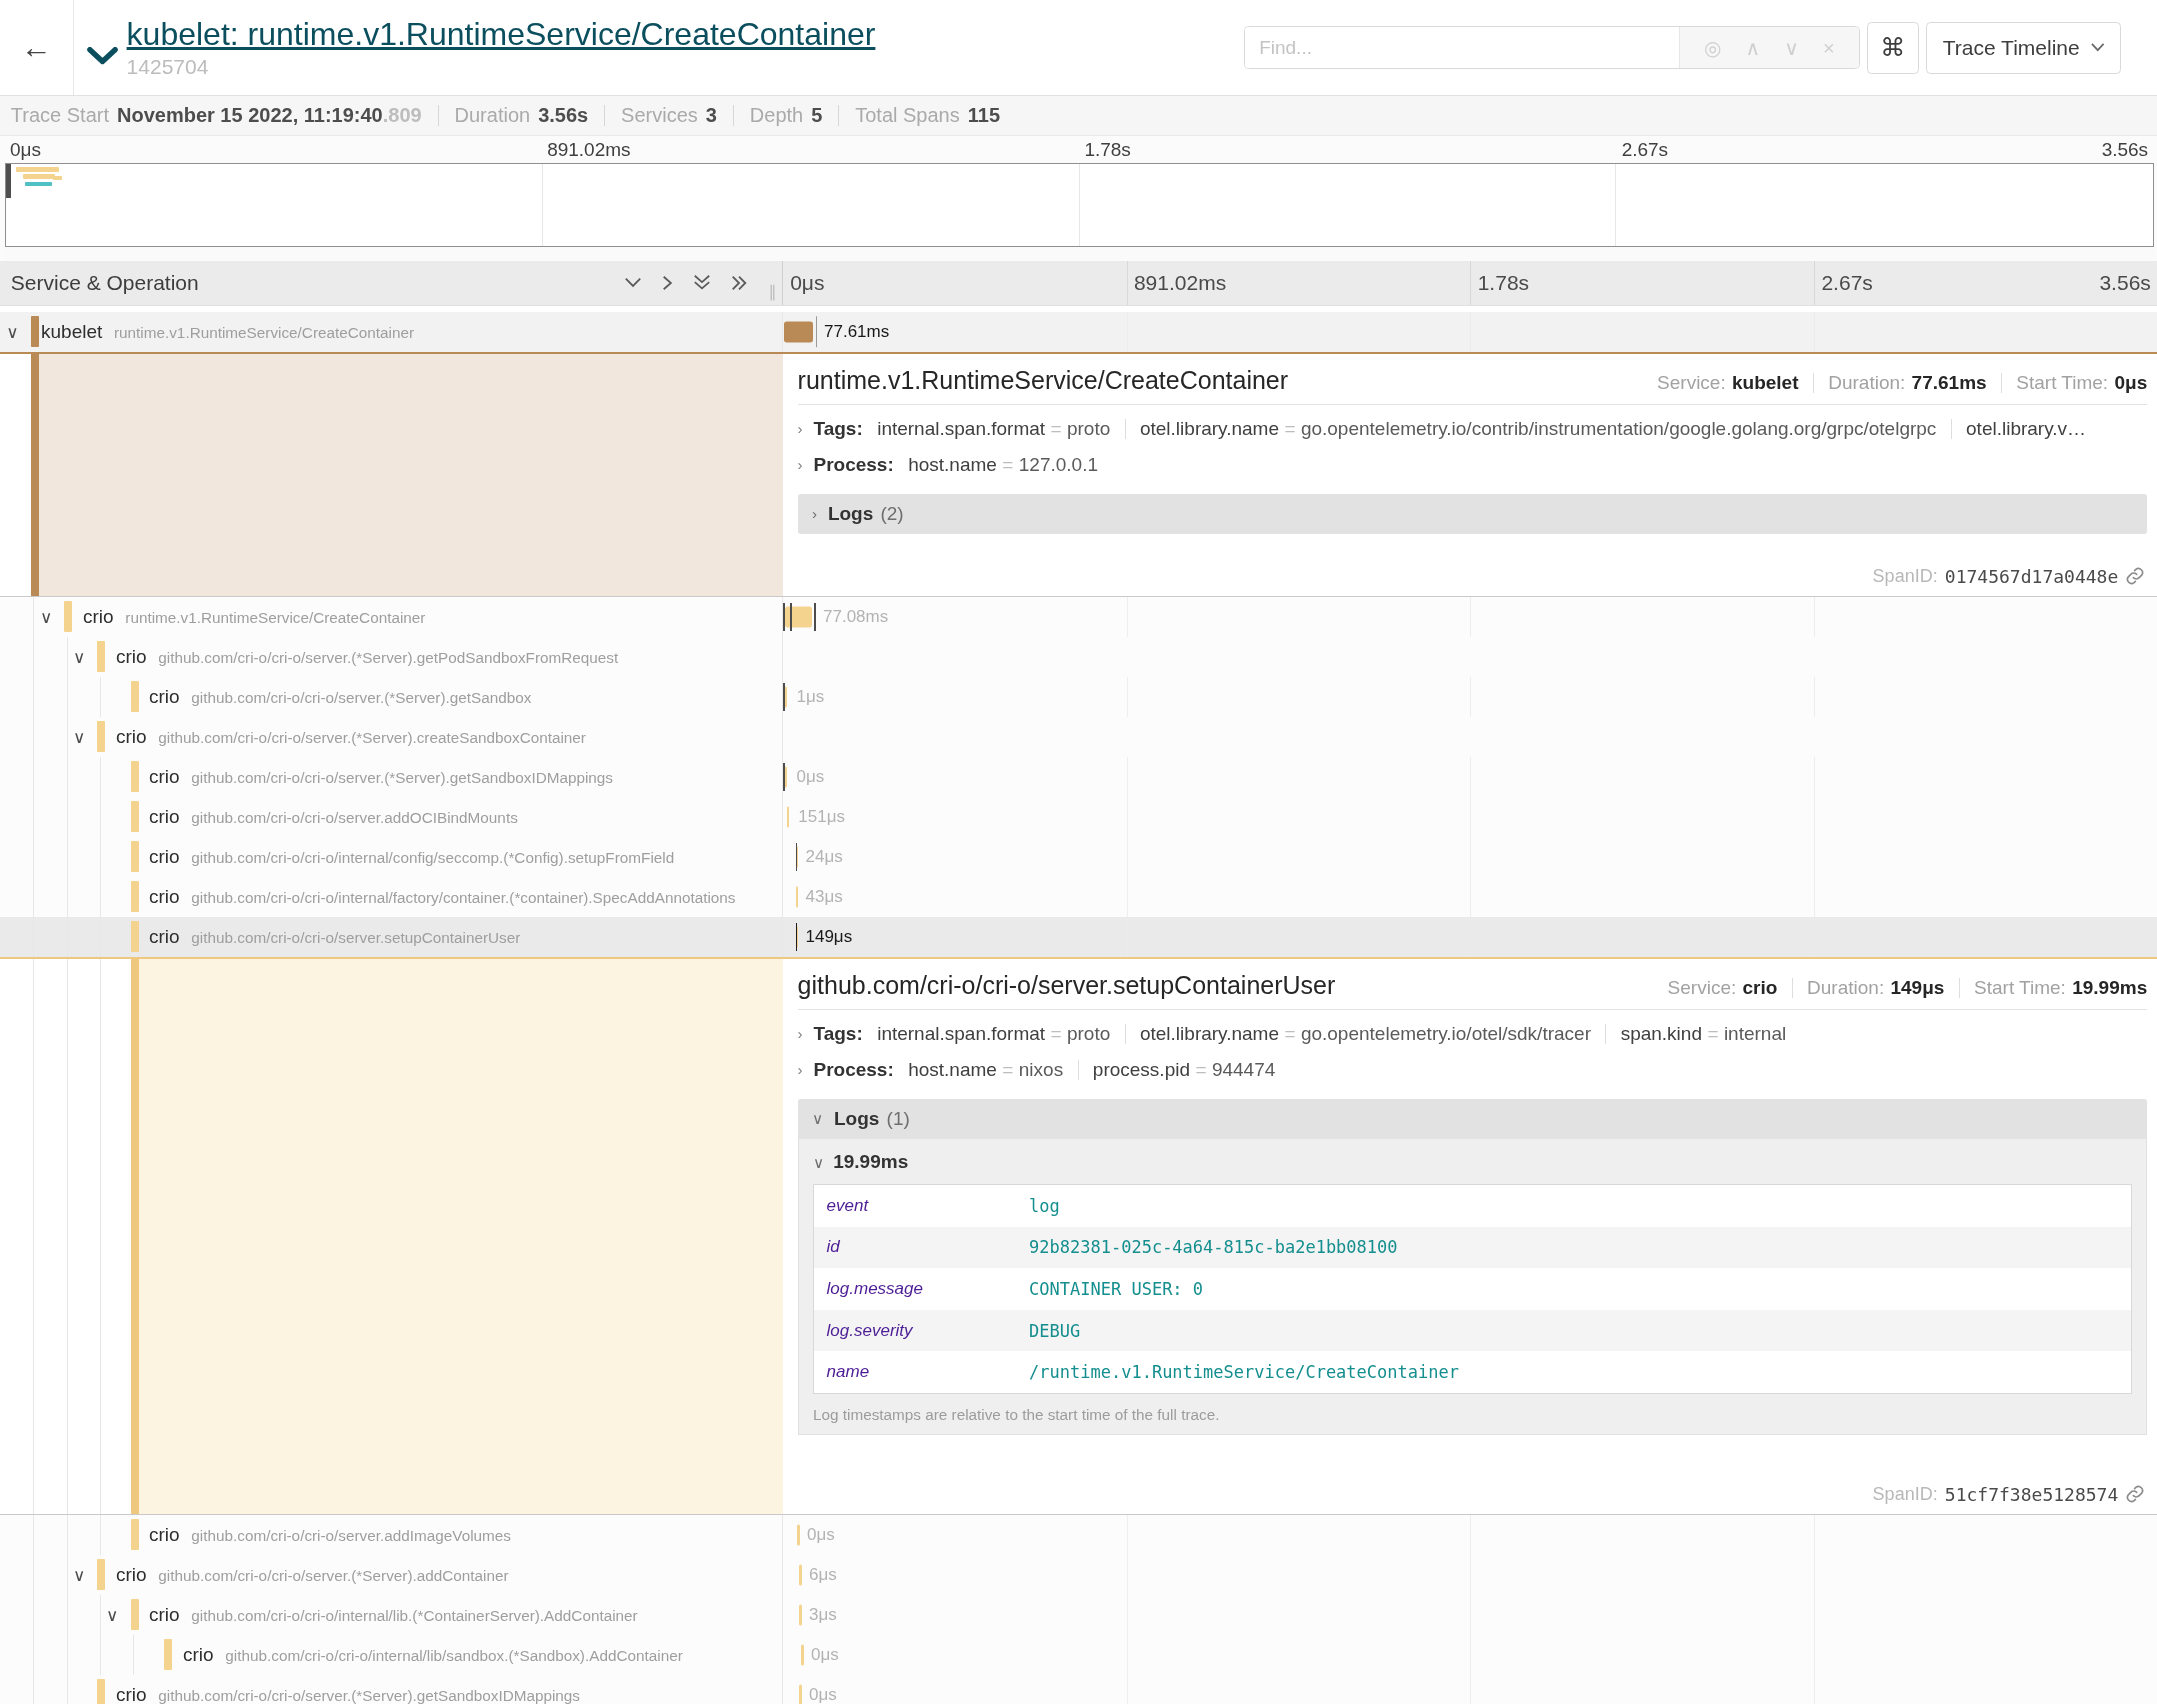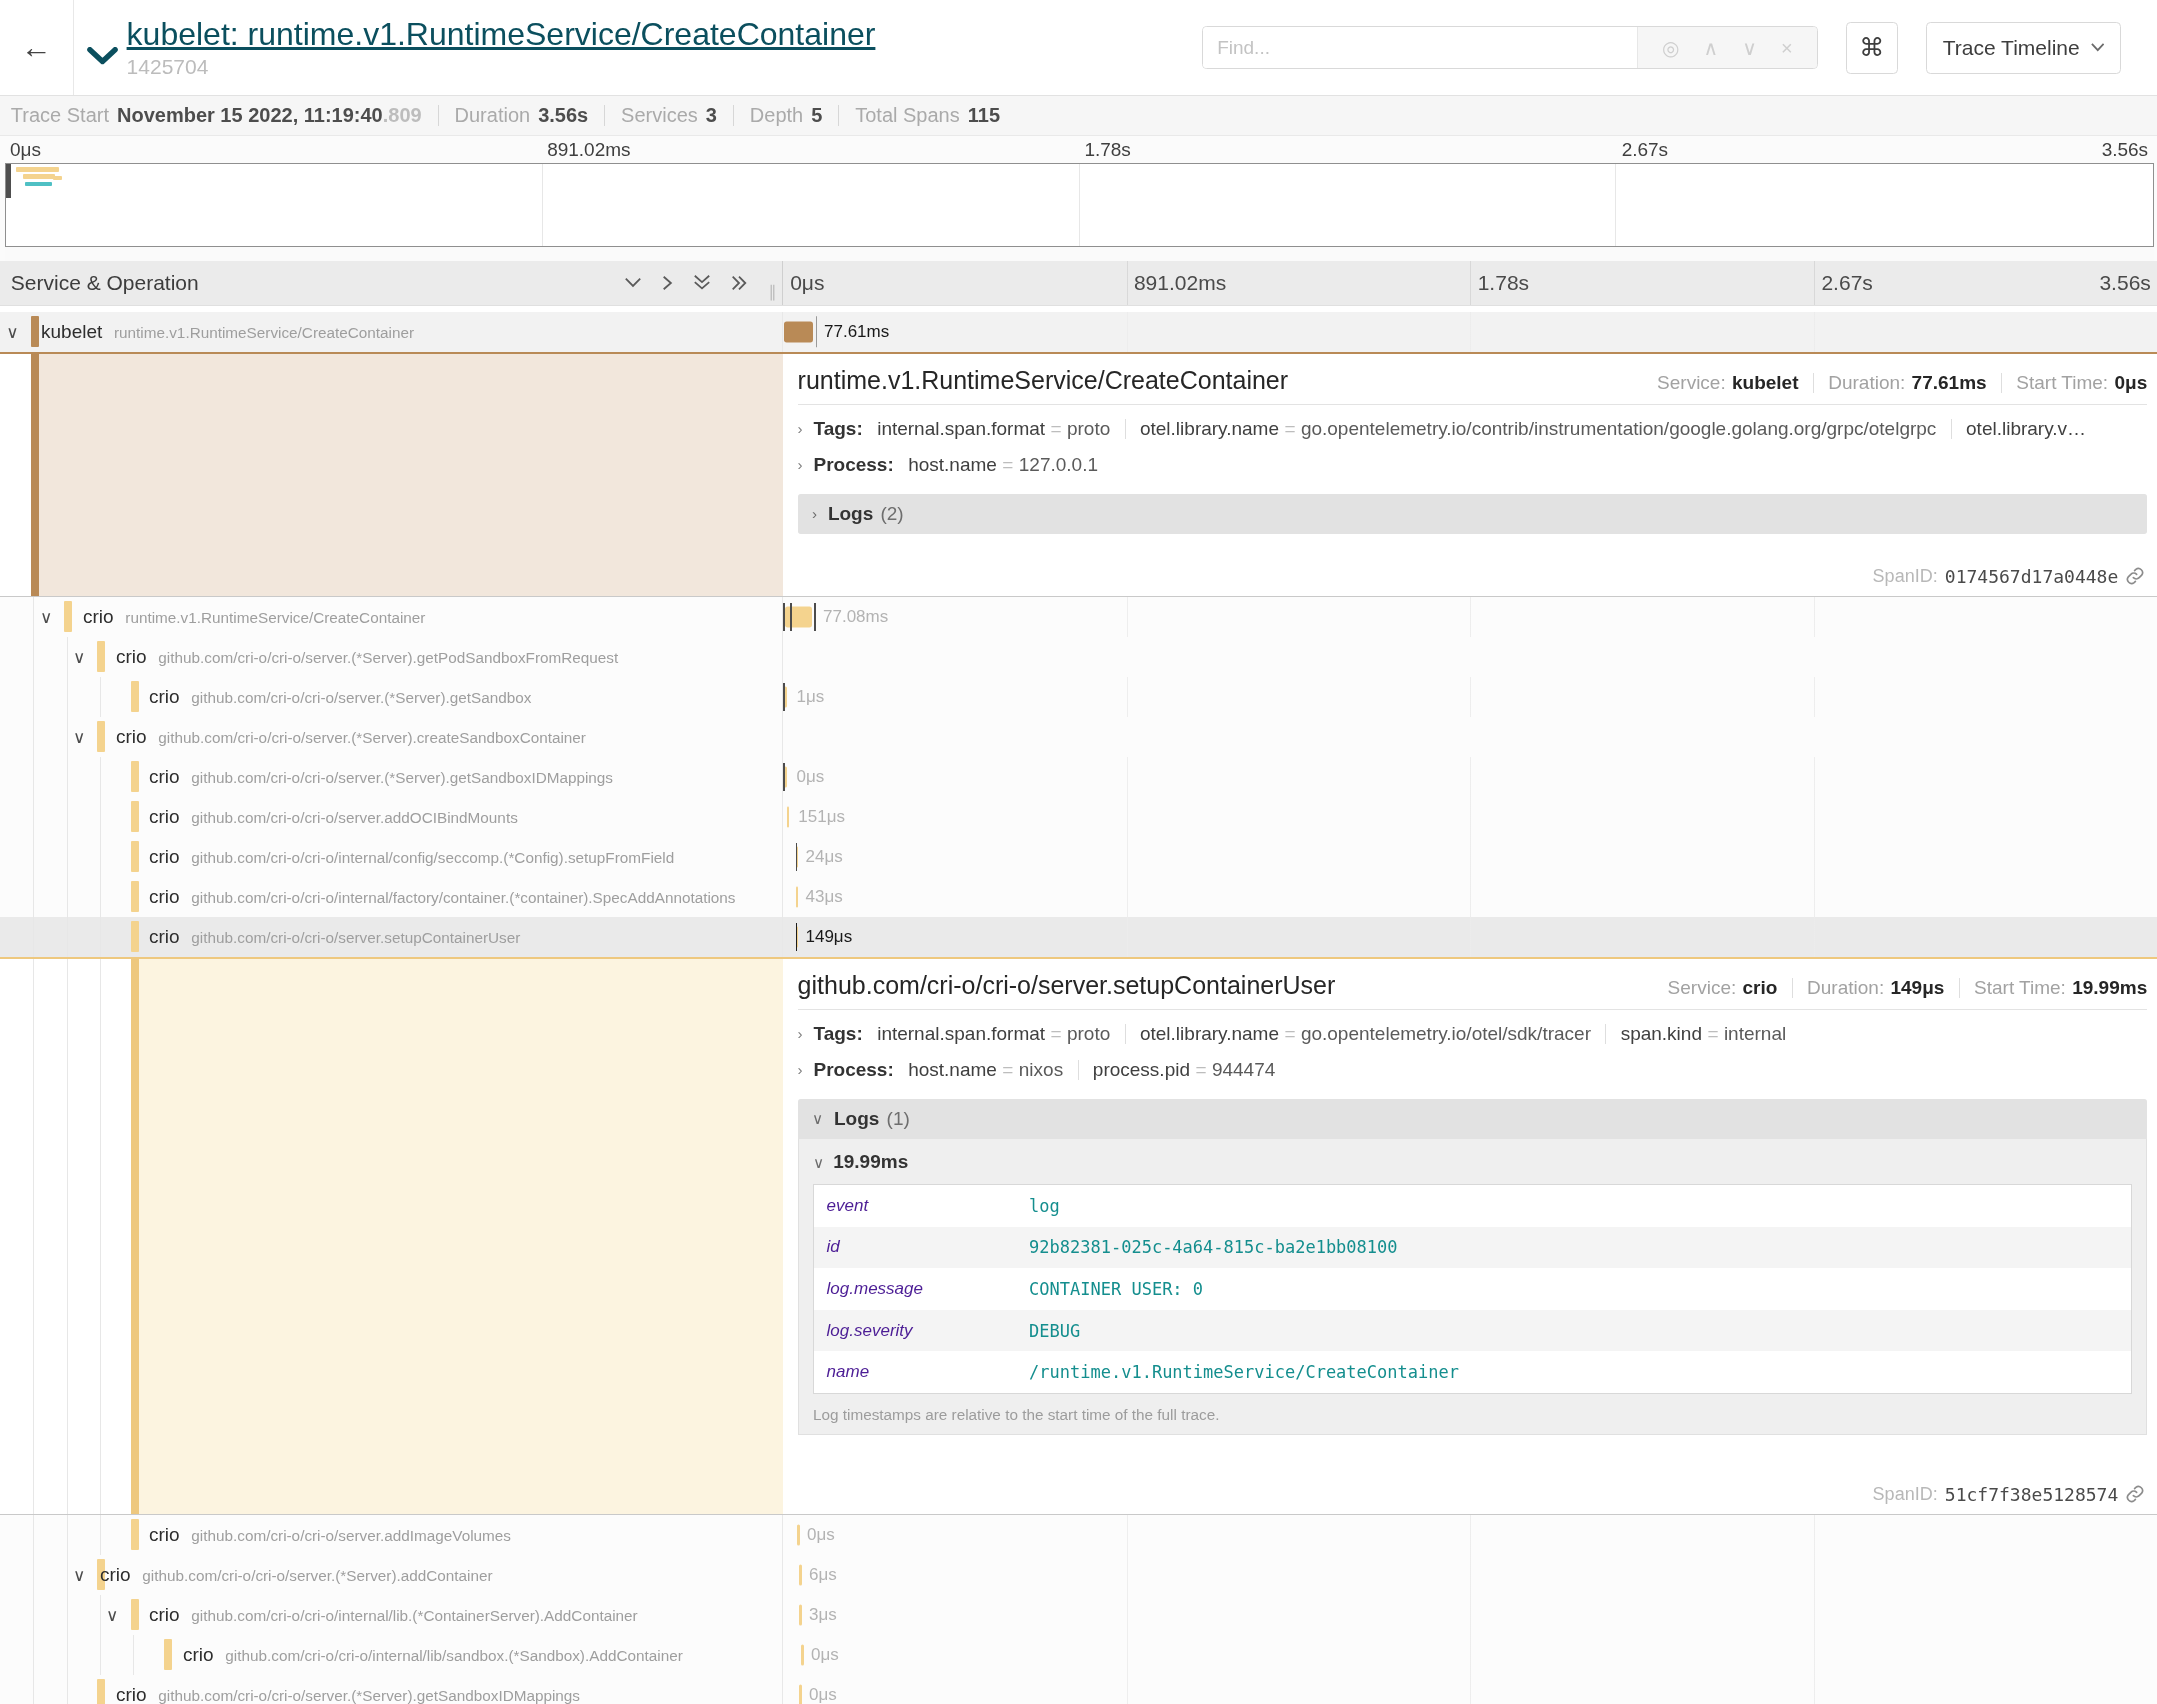--- a/index.html
+++ b/index.html
@@ -8,21 +8,21 @@
 
   
   .app-header { height:95px; display:flex; align-items:center; background:#fff; position:relative; }
   .back-col { width:74px; height:100%; display:flex; align-items:center; justify-content:center;
     border-right:0.9px solid #e8e8e8; cursor:pointer; }
   .back-col span { font-size:31px; color:#444; }
   .title-wrap { display:flex; align-items:flex-start; padding-left:12.6px; }
   .big-chevron { margin-top:31px; margin-right:9px; }
   .trace-title { font-size:32px; color:#0b4f5e; text-decoration:underline; line-height:1.15; cursor:pointer; }
   .trace-id { font-size:21px; color:#bcbcbc; margin-top:1.8px; }
-  .header-right { position:absolute; right:37px; top:0; height:100%; display:flex; align-items:center; gap:28px; }
+  .header-right { position:absolute; right:37px; top:0; height:100%; display:flex; align-items:center; gap:7px; }
   .find-box { display:flex; width:616px; height:43px; border:0.9px solid #d9d9d9; border-radius:4.5px; overflow:hidden; background:#fff; }
   .find-box input { flex:1; border:none; outline:none; font-size:19px; padding:0 14.4px;
     font-family:"Liberation Sans",sans-serif; color:#444; }
   .find-box input::placeholder { color:#c3c3c3; }
   .find-suffix { width:180px; background:#f6f6f6; border-left:0.9px solid #e7e7e7;
     display:flex; align-items:center; justify-content:space-evenly; }
   .find-suffix .sfx { color:#cfcfcf; font-size:20px; line-height:1; cursor:pointer; }
   .sq-btn { width:52px; height:52px; border:0.9px solid #d9d9d9; border-radius:4.5px; background:#fff;
     display:flex; align-items:center; justify-content:center; font-size:25px; color:#3e3e3e; cursor:pointer; }
   .tt-btn { height:52px; border:0.9px solid #d9d9d9; border-radius:4.5px; background:#fff;
@@ -560,21 +560,21 @@
       <span class="tl-label" style="left: 24px;">0μs</span>
     </div>
   </div>
 
   <div class="span-row">
     <div class="sr-left">
         <span class="guide" style="left: 67px;"></span>
         <span class="guide" style="left: 33px;"></span>
       <span class="row-chevron" style="left: 73px;">∨</span>
       <span class="svc-bar" style="left: 97px; background: rgb(244, 211, 142);"></span>
-      <span class="sr-name" style="left: 100px;">
+      <span class="sr-name" style="left: 116px;">
         <span class="svc">crio</span><span class="op">github.com/cri-o/cri-o/server.(*Server).addContainer</span>
       </span>
     </div>
     <div class="sr-right">
       <span class="tl-bar" style="left: 16px; width: 2.7px; background: rgb(244, 211, 142);"></span>
       <span class="tl-label" style="left: 26px;">6μs</span>
     </div>
   </div>
 
   <div class="span-row">

